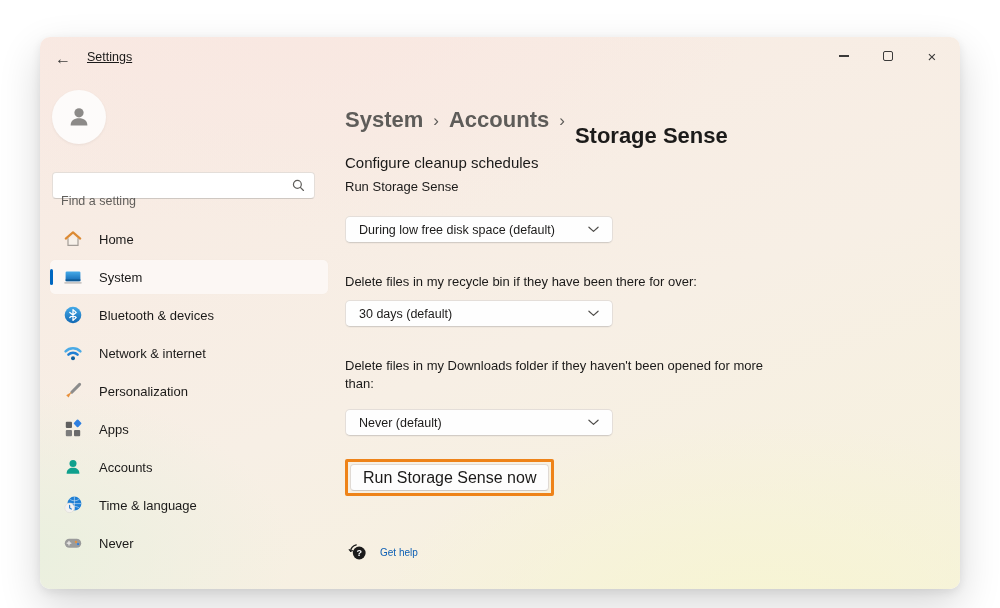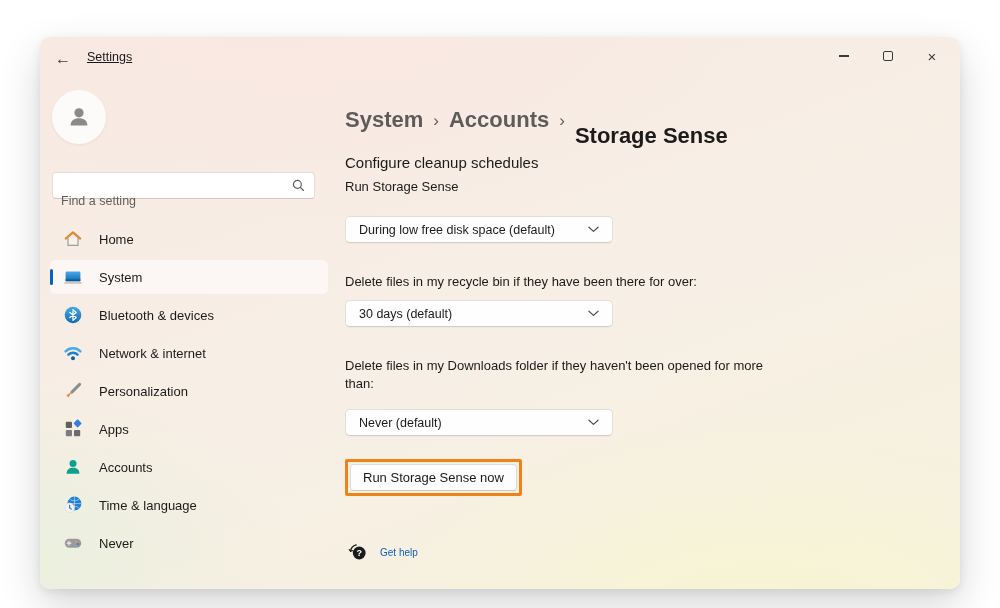--- a/index.html
+++ b/index.html
@@ -80,21 +80,21 @@
   }
   .dropdown .value { flex:1; font-size:12.5px; color:#1b1a19; }
   .dropdown .chev { flex:0 0 auto; display:flex; }
   .annotation-box {
     position:absolute; left:0; top:422px;
     border:3.5px solid #ee8319; border-radius:2px; padding:2px;
     display:inline-block;
   }
   .run-btn {
     height:27px; background:#fdfdfd; border:1px solid #e0dad4; border-bottom-color:#cfc8c2;
-    border-radius:4px; padding:0 12px; font-size:13px; color:#1b1a19;
+    border-radius:4px; padding:0 12px; font-size:16px; color:#1b1a19;
     font-family:"Liberation Sans", sans-serif; cursor:pointer; display:flex; align-items:center;
   }
   .gethelp { position:absolute; left:3px; top:505px; display:flex; align-items:center; }
   .gethelp-icon { width:20px; height:20px; margin-right:12px; display:flex; }
   .gethelp-link { font-size:10px; color:#0d5fb4; cursor:pointer; text-decoration:none; }
 </style>
 </head>
 <body>
 
 <svg width="0" height="0" style="position:absolute">

